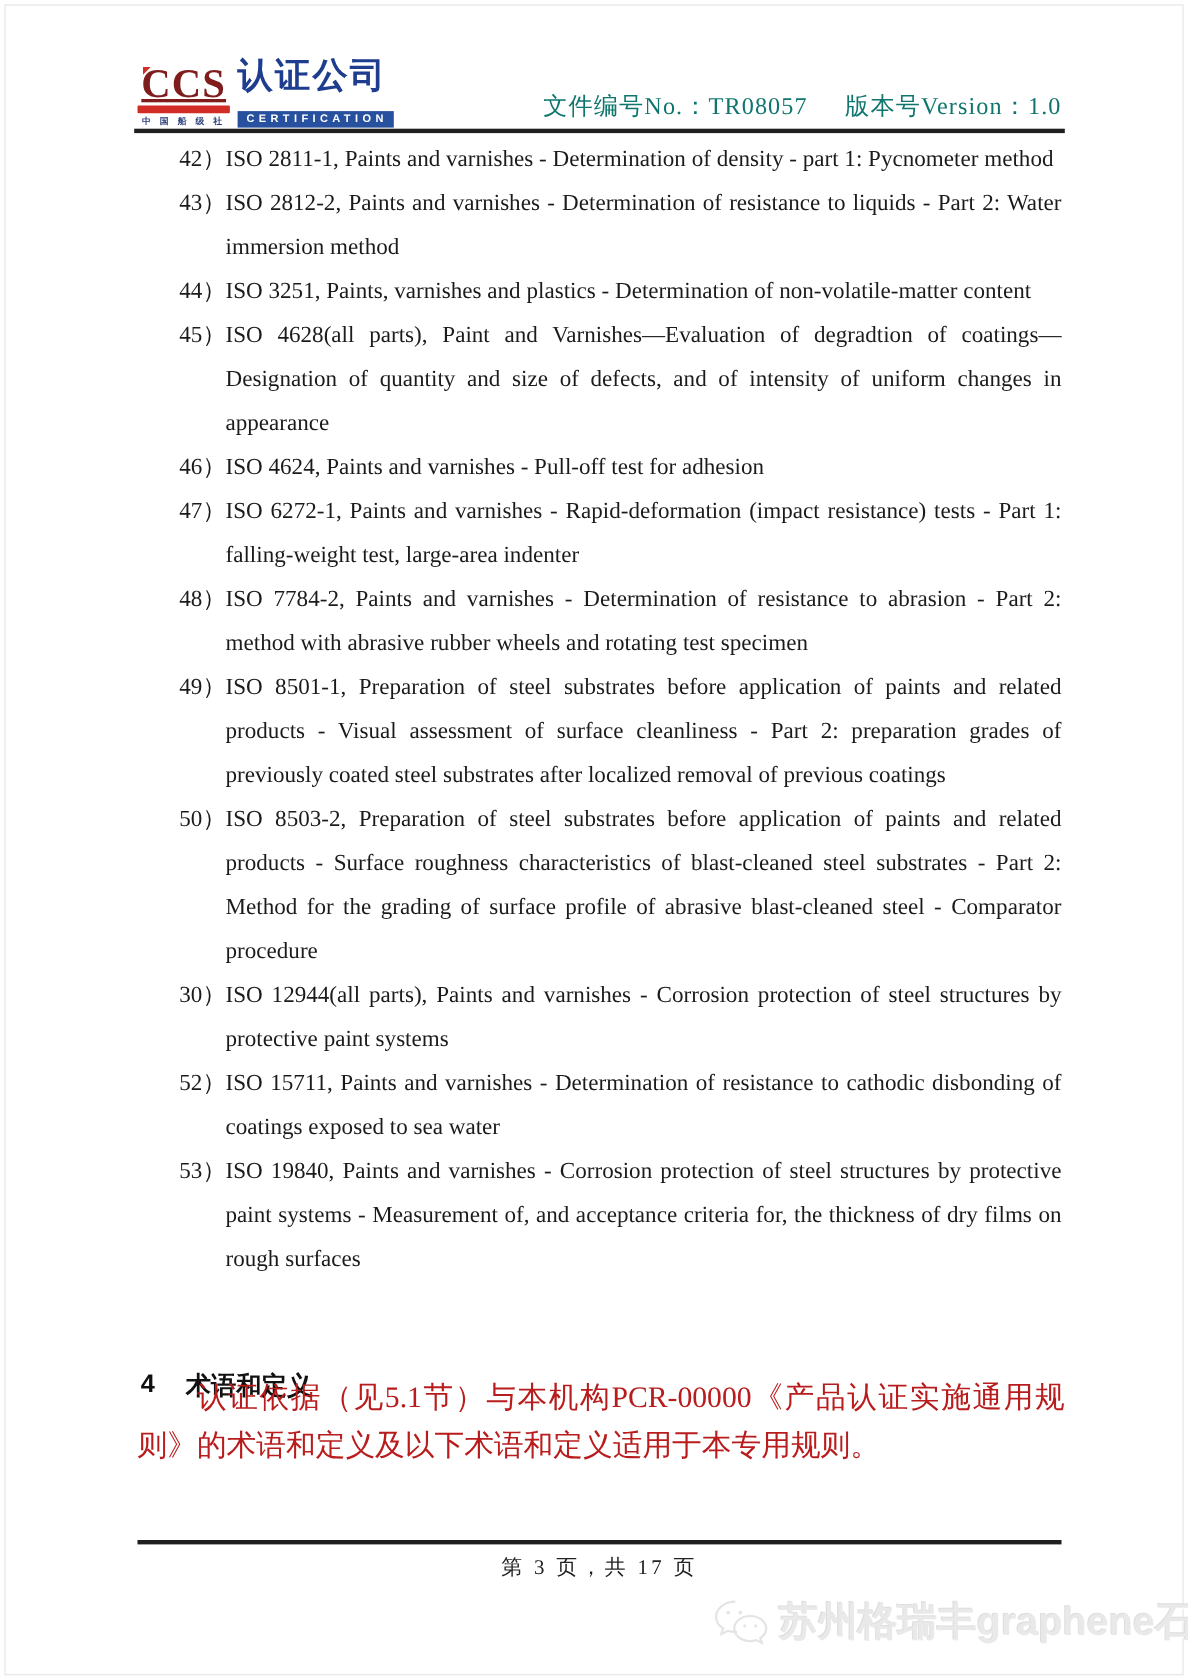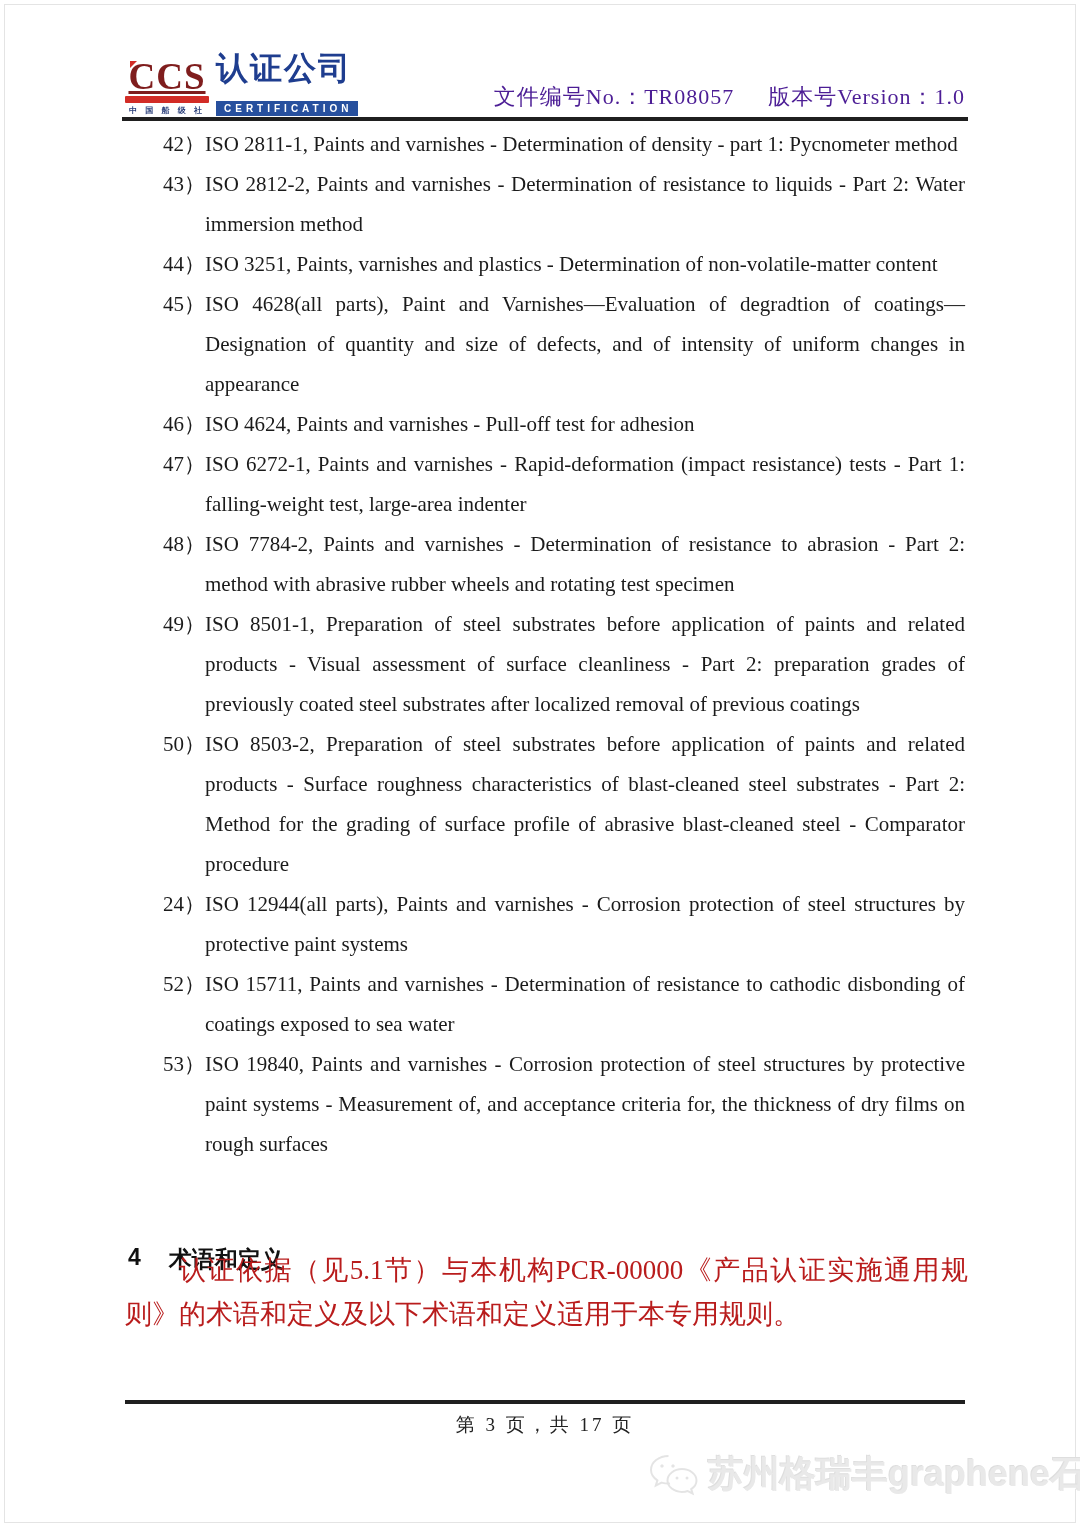--- a/index.html
+++ b/index.html
@@ -54,21 +54,21 @@
   }
   .cert-bar {
     margin-top: 16px; background: #27509e; color: #ffffff;
     font-family: "Liberation Sans", sans-serif;
     font-size: 10px; font-weight: bold; letter-spacing: 4px;
     padding: 2px 6px 2px 8px; text-align: center; white-space: nowrap;
   }
   .doc-meta {
     font-size: 22px; letter-spacing: 1px;
     padding-bottom: 4px; white-space: nowrap;
-    color: #4c1d95;
+    color: #0f766e;
   }
   .doc-meta .gap { display: inline-block; width: 34px; }
   .header-rule {
     position: absolute; top: 117px; left: 122px; right: 112px;
     height: 4px; background: #1f1f1f;
   }
 
   
   .list-wrap {
     position: absolute; top: 124px; left: 125px; right: 115px;
@@ -146,21 +146,21 @@
 <main class="list-wrap">
     <div class="list-item"><span class="num">42）</span><span>ISO 2811-1, Paints and varnishes - Determination of density - part 1: Pycnometer method</span></div>
     <div class="list-item"><span class="num">43）</span><span>ISO 2812-2, Paints and varnishes - Determination of resistance to liquids - Part 2: Water immersion method</span></div>
     <div class="list-item"><span class="num">44）</span><span>ISO 3251, Paints, varnishes and plastics - Determination of non-volatile-matter content</span></div>
     <div class="list-item"><span class="num">45）</span><span>ISO 4628(all parts), Paint and Varnishes—Evaluation of degradtion of coatings—Designation of quantity and size of defects, and of intensity of uniform changes in appearance</span></div>
     <div class="list-item"><span class="num">46）</span><span>ISO 4624, Paints and varnishes - Pull-off test for adhesion</span></div>
     <div class="list-item"><span class="num">47）</span><span>ISO 6272-1, Paints and varnishes - Rapid-deformation (impact resistance) tests - Part 1: falling-weight test, large-area indenter</span></div>
     <div class="list-item"><span class="num">48）</span><span>ISO 7784-2, Paints and varnishes - Determination of resistance to abrasion - Part 2: method with abrasive rubber wheels and rotating test specimen</span></div>
     <div class="list-item"><span class="num">49）</span><span>ISO 8501-1, Preparation of steel substrates before application of paints and related products - Visual assessment of surface cleanliness - Part 2: preparation grades of previously coated steel substrates after localized removal of previous coatings</span></div>
     <div class="list-item"><span class="num">50）</span><span>ISO 8503-2, Preparation of steel substrates before application of paints and related products - Surface roughness characteristics of blast-cleaned steel substrates - Part 2: Method for the grading of surface profile of abrasive blast-cleaned steel - Comparator procedure</span></div>
-    <div class="list-item"><span class="num">24）</span><span>ISO 12944(all parts), Paints and varnishes - Corrosion protection of steel structures by protective paint systems</span></div>
+    <div class="list-item"><span class="num">30）</span><span>ISO 12944(all parts), Paints and varnishes - Corrosion protection of steel structures by protective paint systems</span></div>
     <div class="list-item"><span class="num">52）</span><span>ISO 15711, Paints and varnishes - Determination of resistance to cathodic disbonding of coatings exposed to sea water</span></div>
     <div class="list-item"><span class="num">53）</span><span>ISO 19840, Paints and varnishes - Corrosion protection of steel structures by protective paint systems - Measurement of, and acceptance criteria for, the thickness of dry films on rough surfaces</span></div>
   </main>
 
 <h2 class="section-heading">
   <span>4</span>
   <span>术语和定义</span>
 </h2>
 <p class="section-para">认证依据（见5.1节）与本机构PCR-00000《产品认证实施通用规则》的术语和定义及以下术语和定义适用于本专用规则。</p>
 

